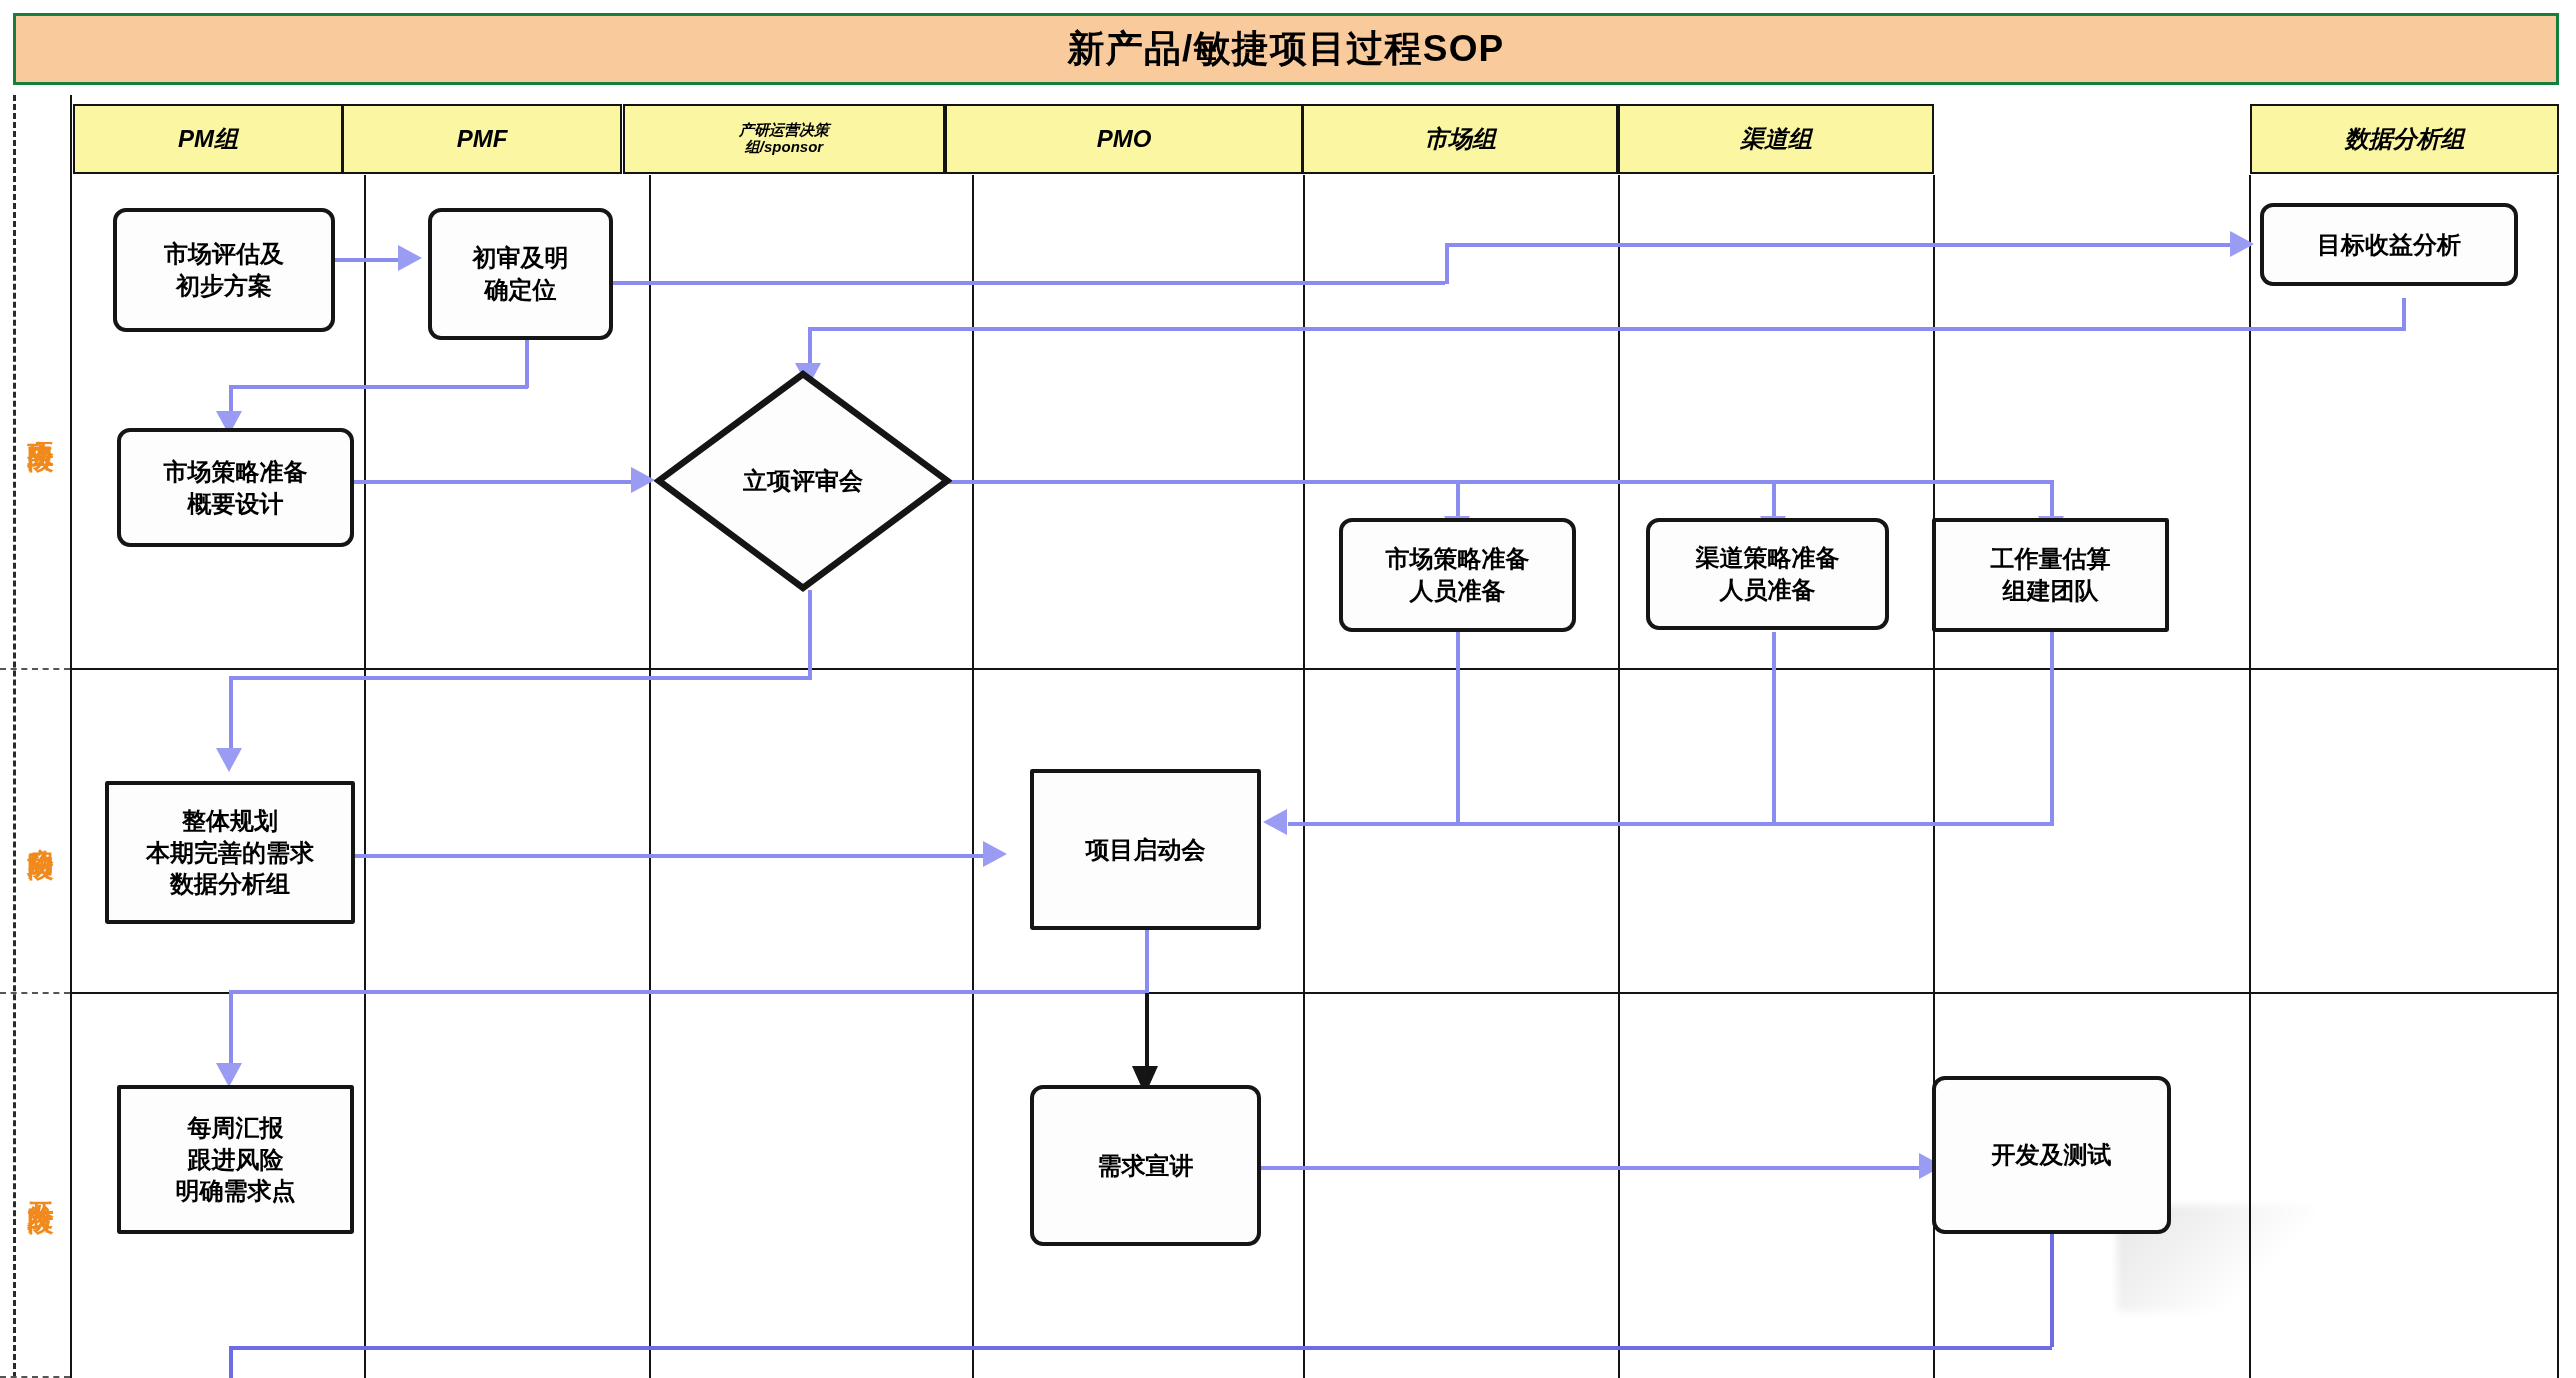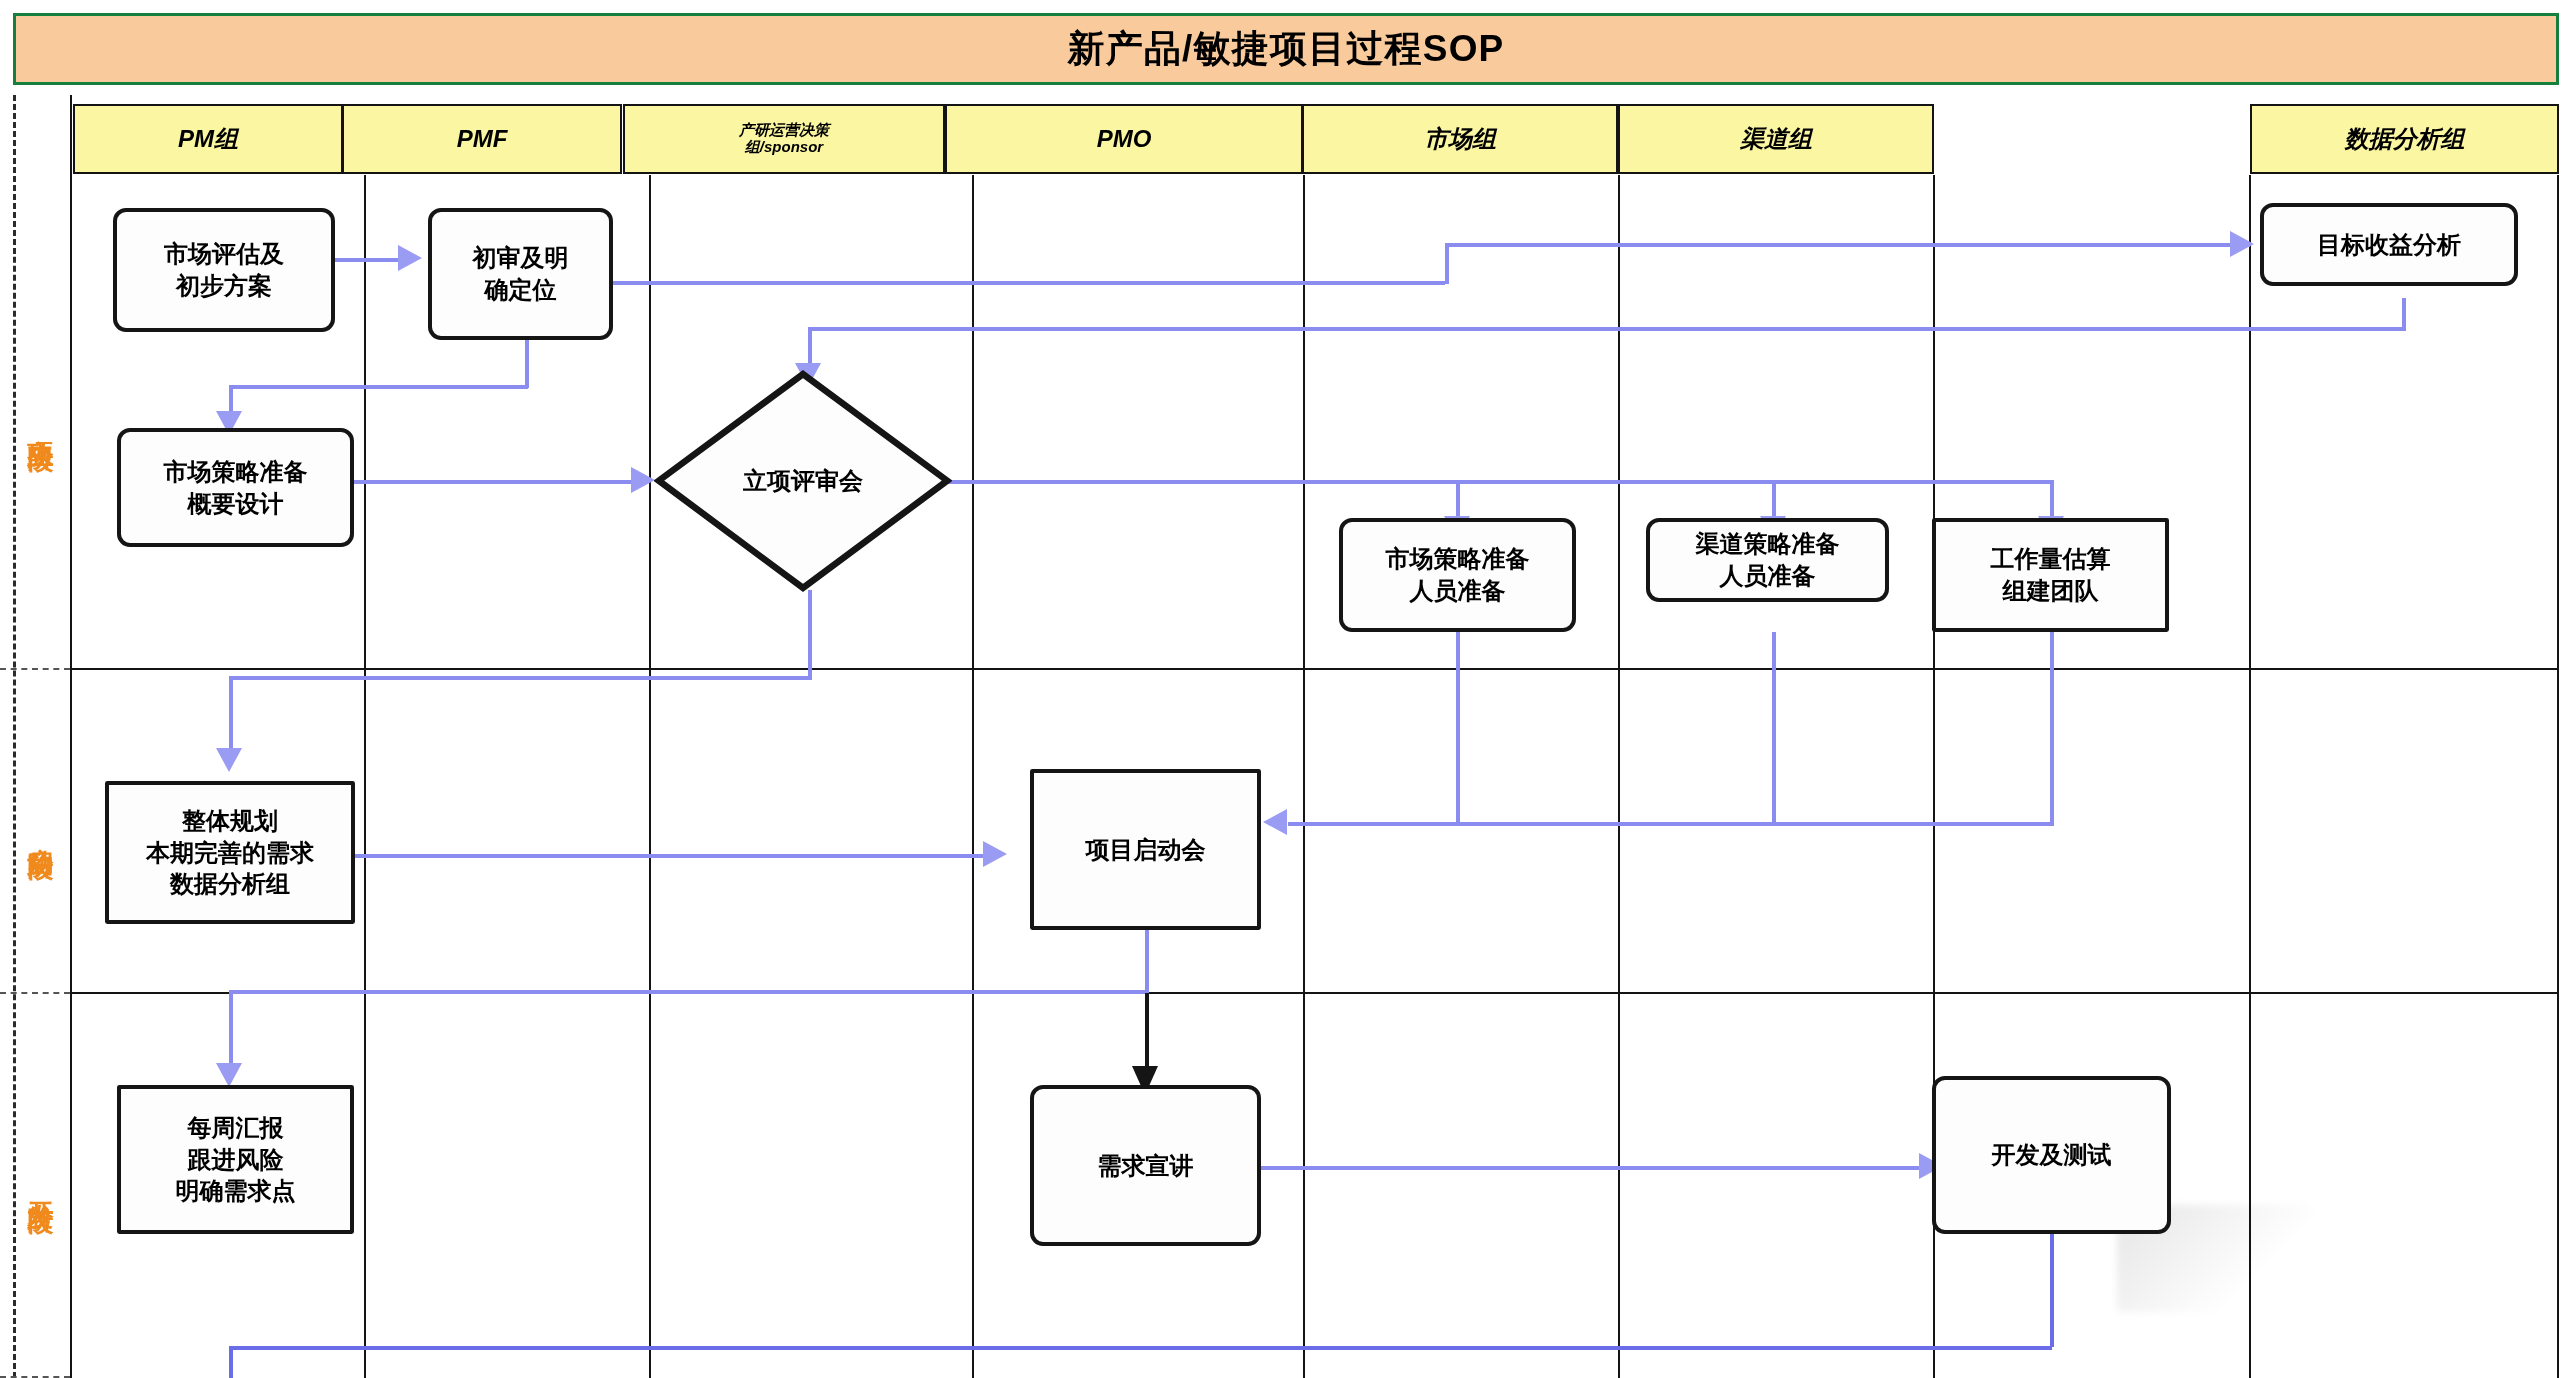--- a/index.html
+++ b/index.html
@@ -246,21 +246,21 @@
     <div class="lines">目标收益分析</div>
   </div>
 
   <div class="node" style="left:1339px;top:518px;width:237px;height:114px;">
     <div class="lines">
       <div>市场策略准备</div>
       <div>人员准备</div>
     </div>
   </div>
 
-  <div class="node" style="left:1646px;top:518px;width:243px;height:84px;">
+  <div class="node" style="left:1646px;top:518px;width:243px;height:112px;">
     <div class="lines">
       <div>渠道策略准备</div>
       <div>人员准备</div>
     </div>
   </div>
 
   <div class="node sq" style="left:1932px;top:518px;width:237px;height:114px;">
     <div class="lines">
       <div>工作量估算</div>
       <div>组建团队</div>

